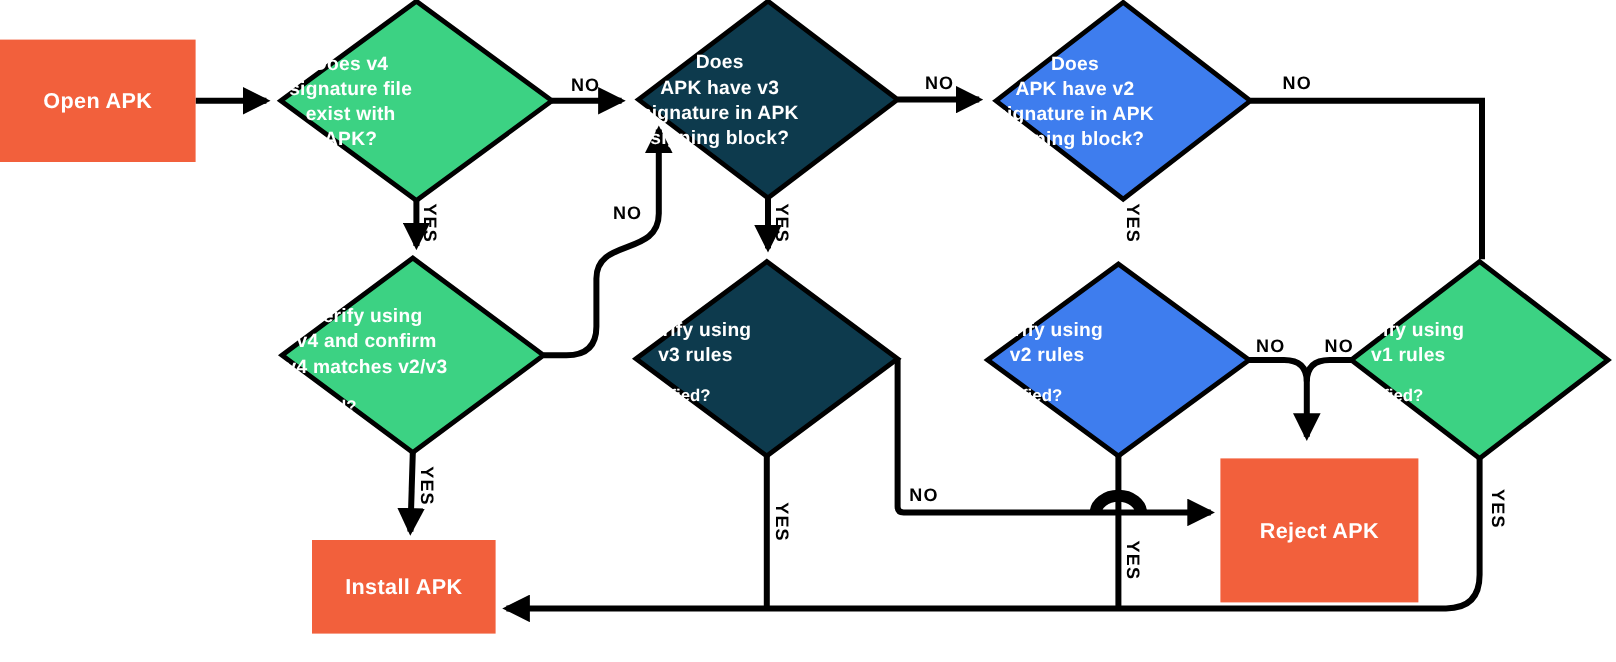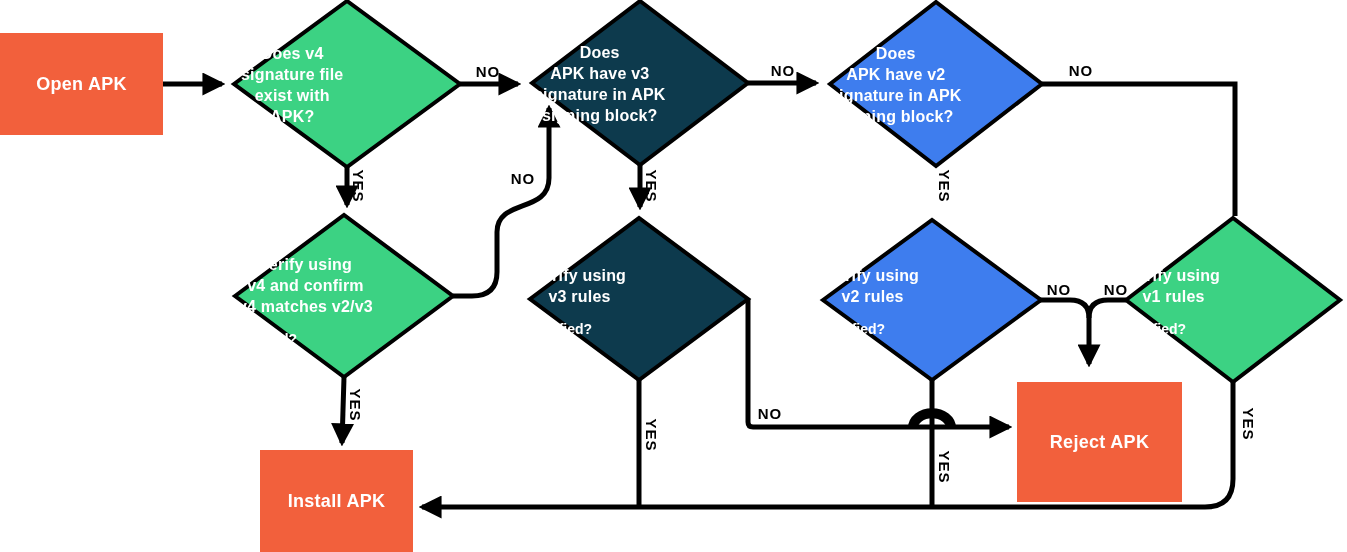--- a/index.html
+++ b/index.html
@@ -68,21 +68,21 @@
       <polygon points="1126,300 1233,218 1340,300 1233,382" style="fill:var(--green)"></polygon>
     </g>
   </svg>
 
   <div class="box" style="left:0px; top:33px; width:163px; height:102px; background:var(--orange);">
     <span>Open APK</span>
   </div>
   <div class="box" style="left:1017px; top:356px; width:165px; height:120px; background:var(--orange);margin-top:26px;">
     <span>Reject APK</span>
   </div>
-  <div class="box" style="left:260px; top:450px; width:153px; height:102px; background:var(--orange);">
+  <div class="box" style="left:260px; top:450px; width:153px; height:78px; background:var(--orange);">
     <span>Install APK</span>
   </div>
 
   <div class="dlabel" style="left:347px; top:85px;">
     <span class="main">Does v4
 signature file
 exist with
 APK?</span>
   </div>
   <div class="dlabel" style="left:640px; top:84px;">

